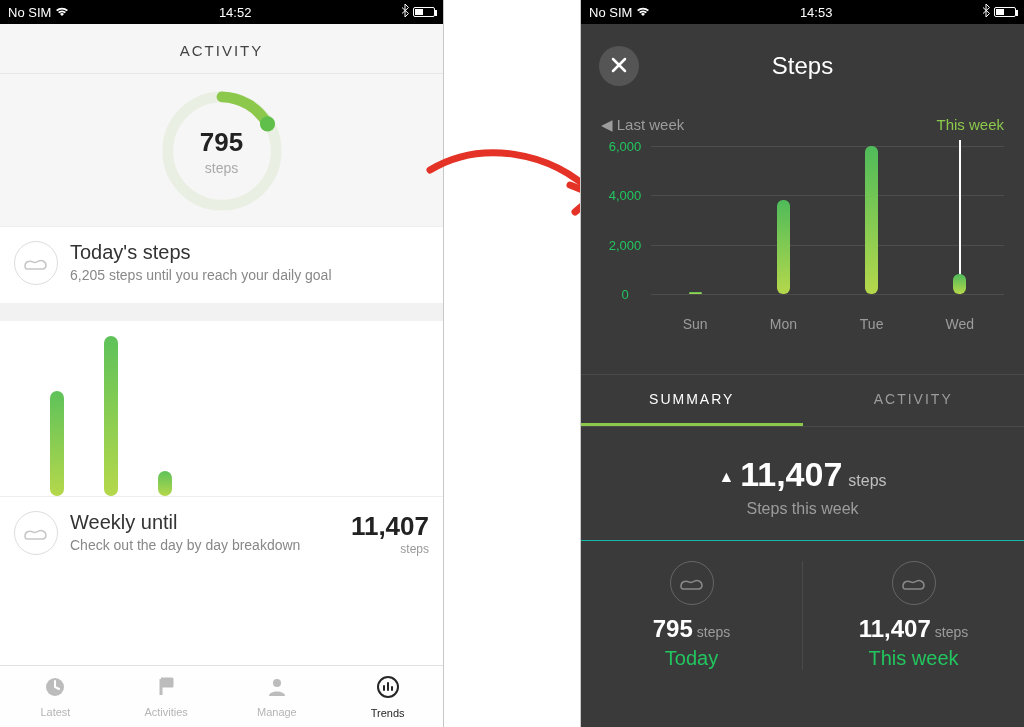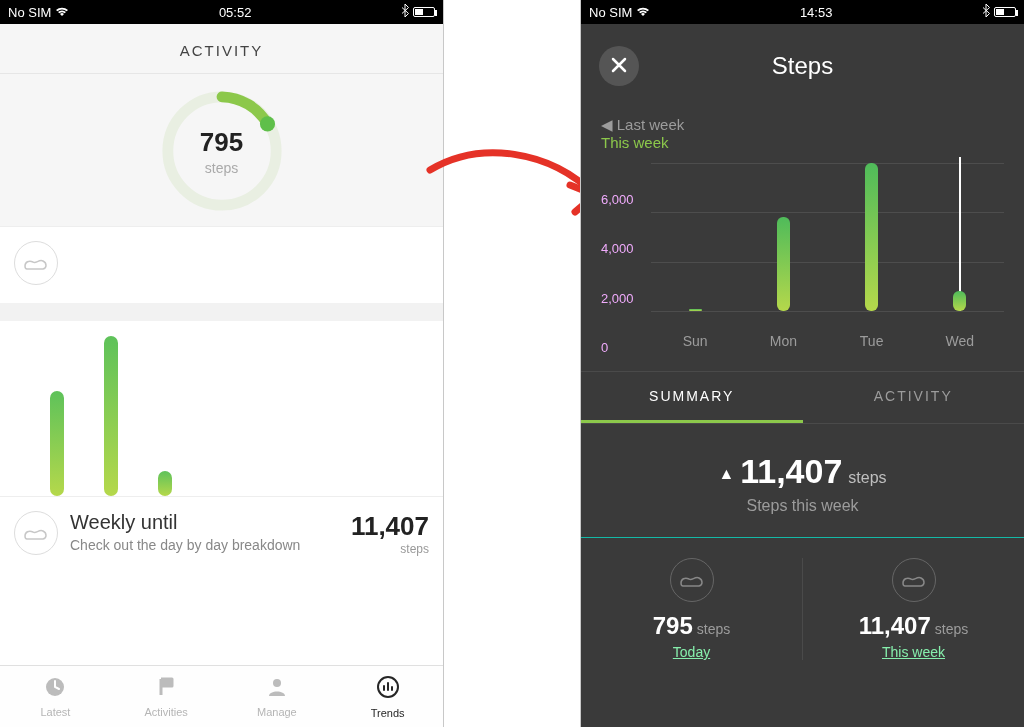--- a/index.html
+++ b/index.html
@@ -110,73 +110,72 @@
   .dark-header {
     display:flex; align-items:center; padding:22px 18px 10px;
   }
   .close-btn {
     width:40px; height:40px; border-radius:50%; background:#555; display:flex; align-items:center; justify-content:center; color:#fff; font-size:20px;
   }
   .dark-title { flex:1; text-align:center; font-size:24px; color:#fff; padding-right:40px;}
   .week-row {
     display:flex; justify-content:space-between; padding:20px 20px 6px;
     font-size:15px;
-    flex-direction:column;
   }
   .week-left { color:#9c9c9c;}
   .week-right { color:#8cc84b;}
   .chart-area {
     padding:6px 20px 2px; position:relative;
   }
   .chart-grid { position:relative; height:170px; margin-left:50px; }
-  .ylab { position:absolute; left:-50px; width:48px; text-align:left; color:#f0abfc; font-size:13px; transform:translateY(-50%);margin-top:36px;}
+  .ylab { position:absolute; left:-50px; width:48px; text-align:center; color:#22c55e; font-size:13px; transform:translateY(-50%);}
   .gridline { position:absolute; left:0; right:0; height:1px; background:#4d4d4d;}
   .bars { position:absolute; left:0; right:0; bottom:22px; top:0; display:flex; }
   .slot { flex:1; display:flex; justify-content:center; align-items:flex-end;}
   .gbar { width:13px; border-radius:6px; background:linear-gradient(to top,#b5d84b,#4fbb5a);}
   .marker { width:2px; background:#fff;}
   .xlab-row { display:flex; margin-left:50px;}
   .xlab { flex:1; text-align:center; color:#9c9c9c; font-size:14px;}
   .tabs-dark {
-    display:flex; border-top:1px solid #4a4a4a; border-bottom:1px solid #4a4a4a; margin-top:20px;
+    display:flex; border-top:1px solid #4a4a4a; border-bottom:1px solid #4a4a4a; margin-top:40px;
   }
   .tabd { flex:1; text-align:center; padding:16px 0; color:#9c9c9c; letter-spacing:2px; font-size:14px;}
   .tabd.active { color:#fff; border-bottom:3px solid #8cc84b;}
   .summary-block { text-align:center; padding:28px 0 22px; border-bottom:1px solid #14b8a6;}
   .sum-top { color:#fff; font-size:34px; font-weight:600;}
   .sum-top .tri { display:inline-block; transform:translateY(-4px); font-size:16px; margin-right:6px;}
   .sum-top .steps { font-size:16px; color:#bfbfbf; font-weight:400; margin-left:6px;}
   .sum-sub { color:#9c9c9c; margin-top:6px; font-size:16px;}
   .two-col { display:flex; padding:20px 0 0;}
   .col { flex:1; text-align:center; }
   .shoe-dark { width:44px;height:44px;border-radius:50%;border:1px solid #666; display:inline-flex;align-items:center;justify-content:center;color:#888;margin-bottom:10px;}
   .vline { width:1px; background:#4a4a4a;}
   .col .big { color:#fff; font-size:24px; font-weight:600;}
   .col .un { color:#9c9c9c; font-size:14px; margin-left:4px;}
-  .col .lab { color:#86efac; font-size:14px; margin-top:4px;text-decoration:underline;}
+  .col .lab { color:#22c55e; font-size:20px; margin-top:4px;}
 
   
   .arrow {
     position:absolute; left:420px; top:130px; width:190px; height:110px;
   }
 </style>
 </head>
 <body>
 
 <div class="phone phone-left">
   <div class="status-bar">
     <div class="status-left">
       <span>No SIM</span>
       <span>
         <svg width="14" height="10" viewBox="0 0 14 10">
             <path d="M7 9 L5 7 A3 3 0 0 1 9 7 Z M3 5 A6 6 0 0 1 11 5 L9.6 6.3 A4 4 0 0 0 4.4 6.3 Z M1 3 A9 9 0 0 1 13 3 L11.6 4.3 A7 7 0 0 0 2.4 4.3 Z" fill="#fff"></path>
           </svg>
       </span>
     </div>
-    <div class="status-center">05:52</div>
+    <div class="status-center">14:52</div>
     <div class="status-right">
       <span class="bt">
         <svg width="8" height="13" viewBox="0 0 8 13">
             <path d="M4 0 V13 L7.5 9.5 L1 3.5 M4 0 L7.5 3.5 L1 9.5" stroke="#fff" stroke-width="1" fill="none"></path>
           </svg>
       </span>
       <span class="battery">
           <span class="battery-fill"></span>
         </span>
     </div>
@@ -196,20 +195,24 @@
         <div class="ring-unit">steps</div>
       </div>
     </div>
   </div>
 
   <div class="card">
     <div class="shoe-circle">
       <svg width="26" height="18" viewBox="0 0 26 18">
           <path d="M2 12 C2 8 6 6 10 8 C13 10 16 5 20 7 C24 9 24 14 20 15 L4 15 C2 15 2 13 2 12 Z" fill="none" stroke="#c7c7c7" stroke-width="1.5"></path>
         </svg>
+    </div>
+    <div class="card-body">
+      <div class="card-title">Today's steps</div>
+      <div class="card-sub">6,205 steps until you reach your daily goal</div>
     </div>
   </div>
 
   <div class="gap"></div>
 
   <div class="mini-chart" style="padding-left:50px;">
     <div class="mini-bar" style="height:105px"></div>
     <div class="mini-bar" style="height:160px"></div>
     <div class="mini-bar" style="height:25px"></div>
   </div>

